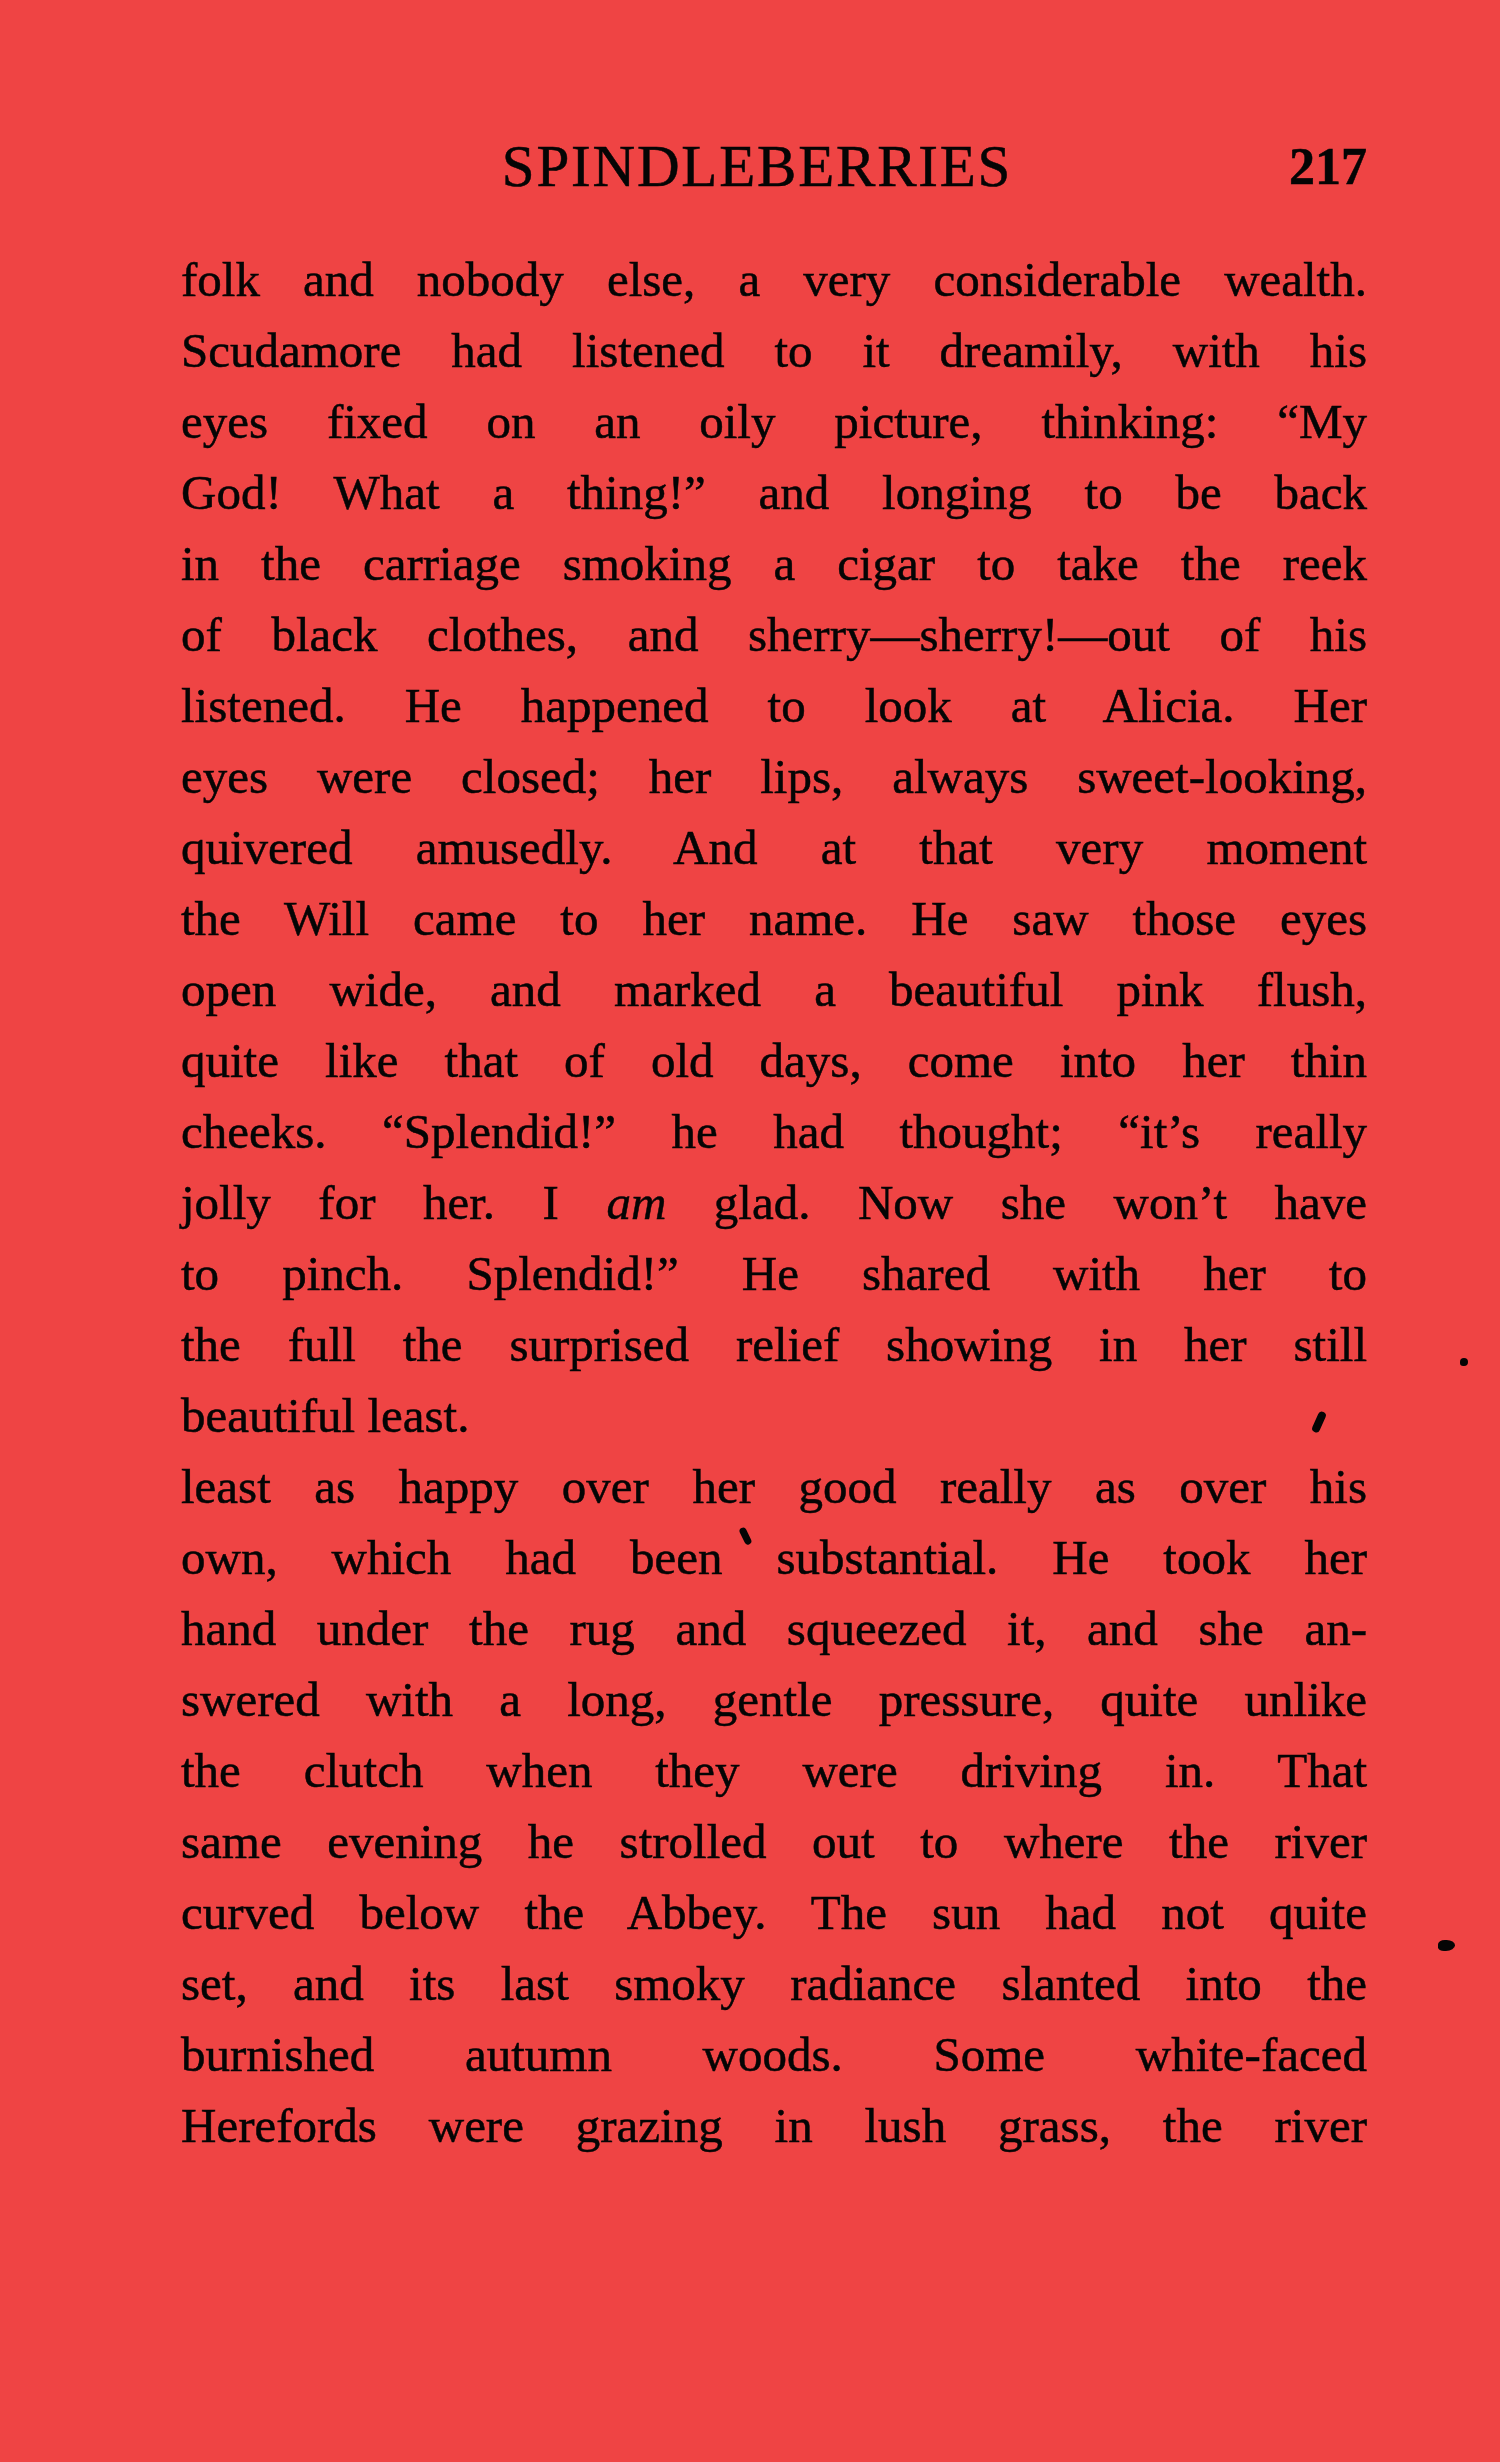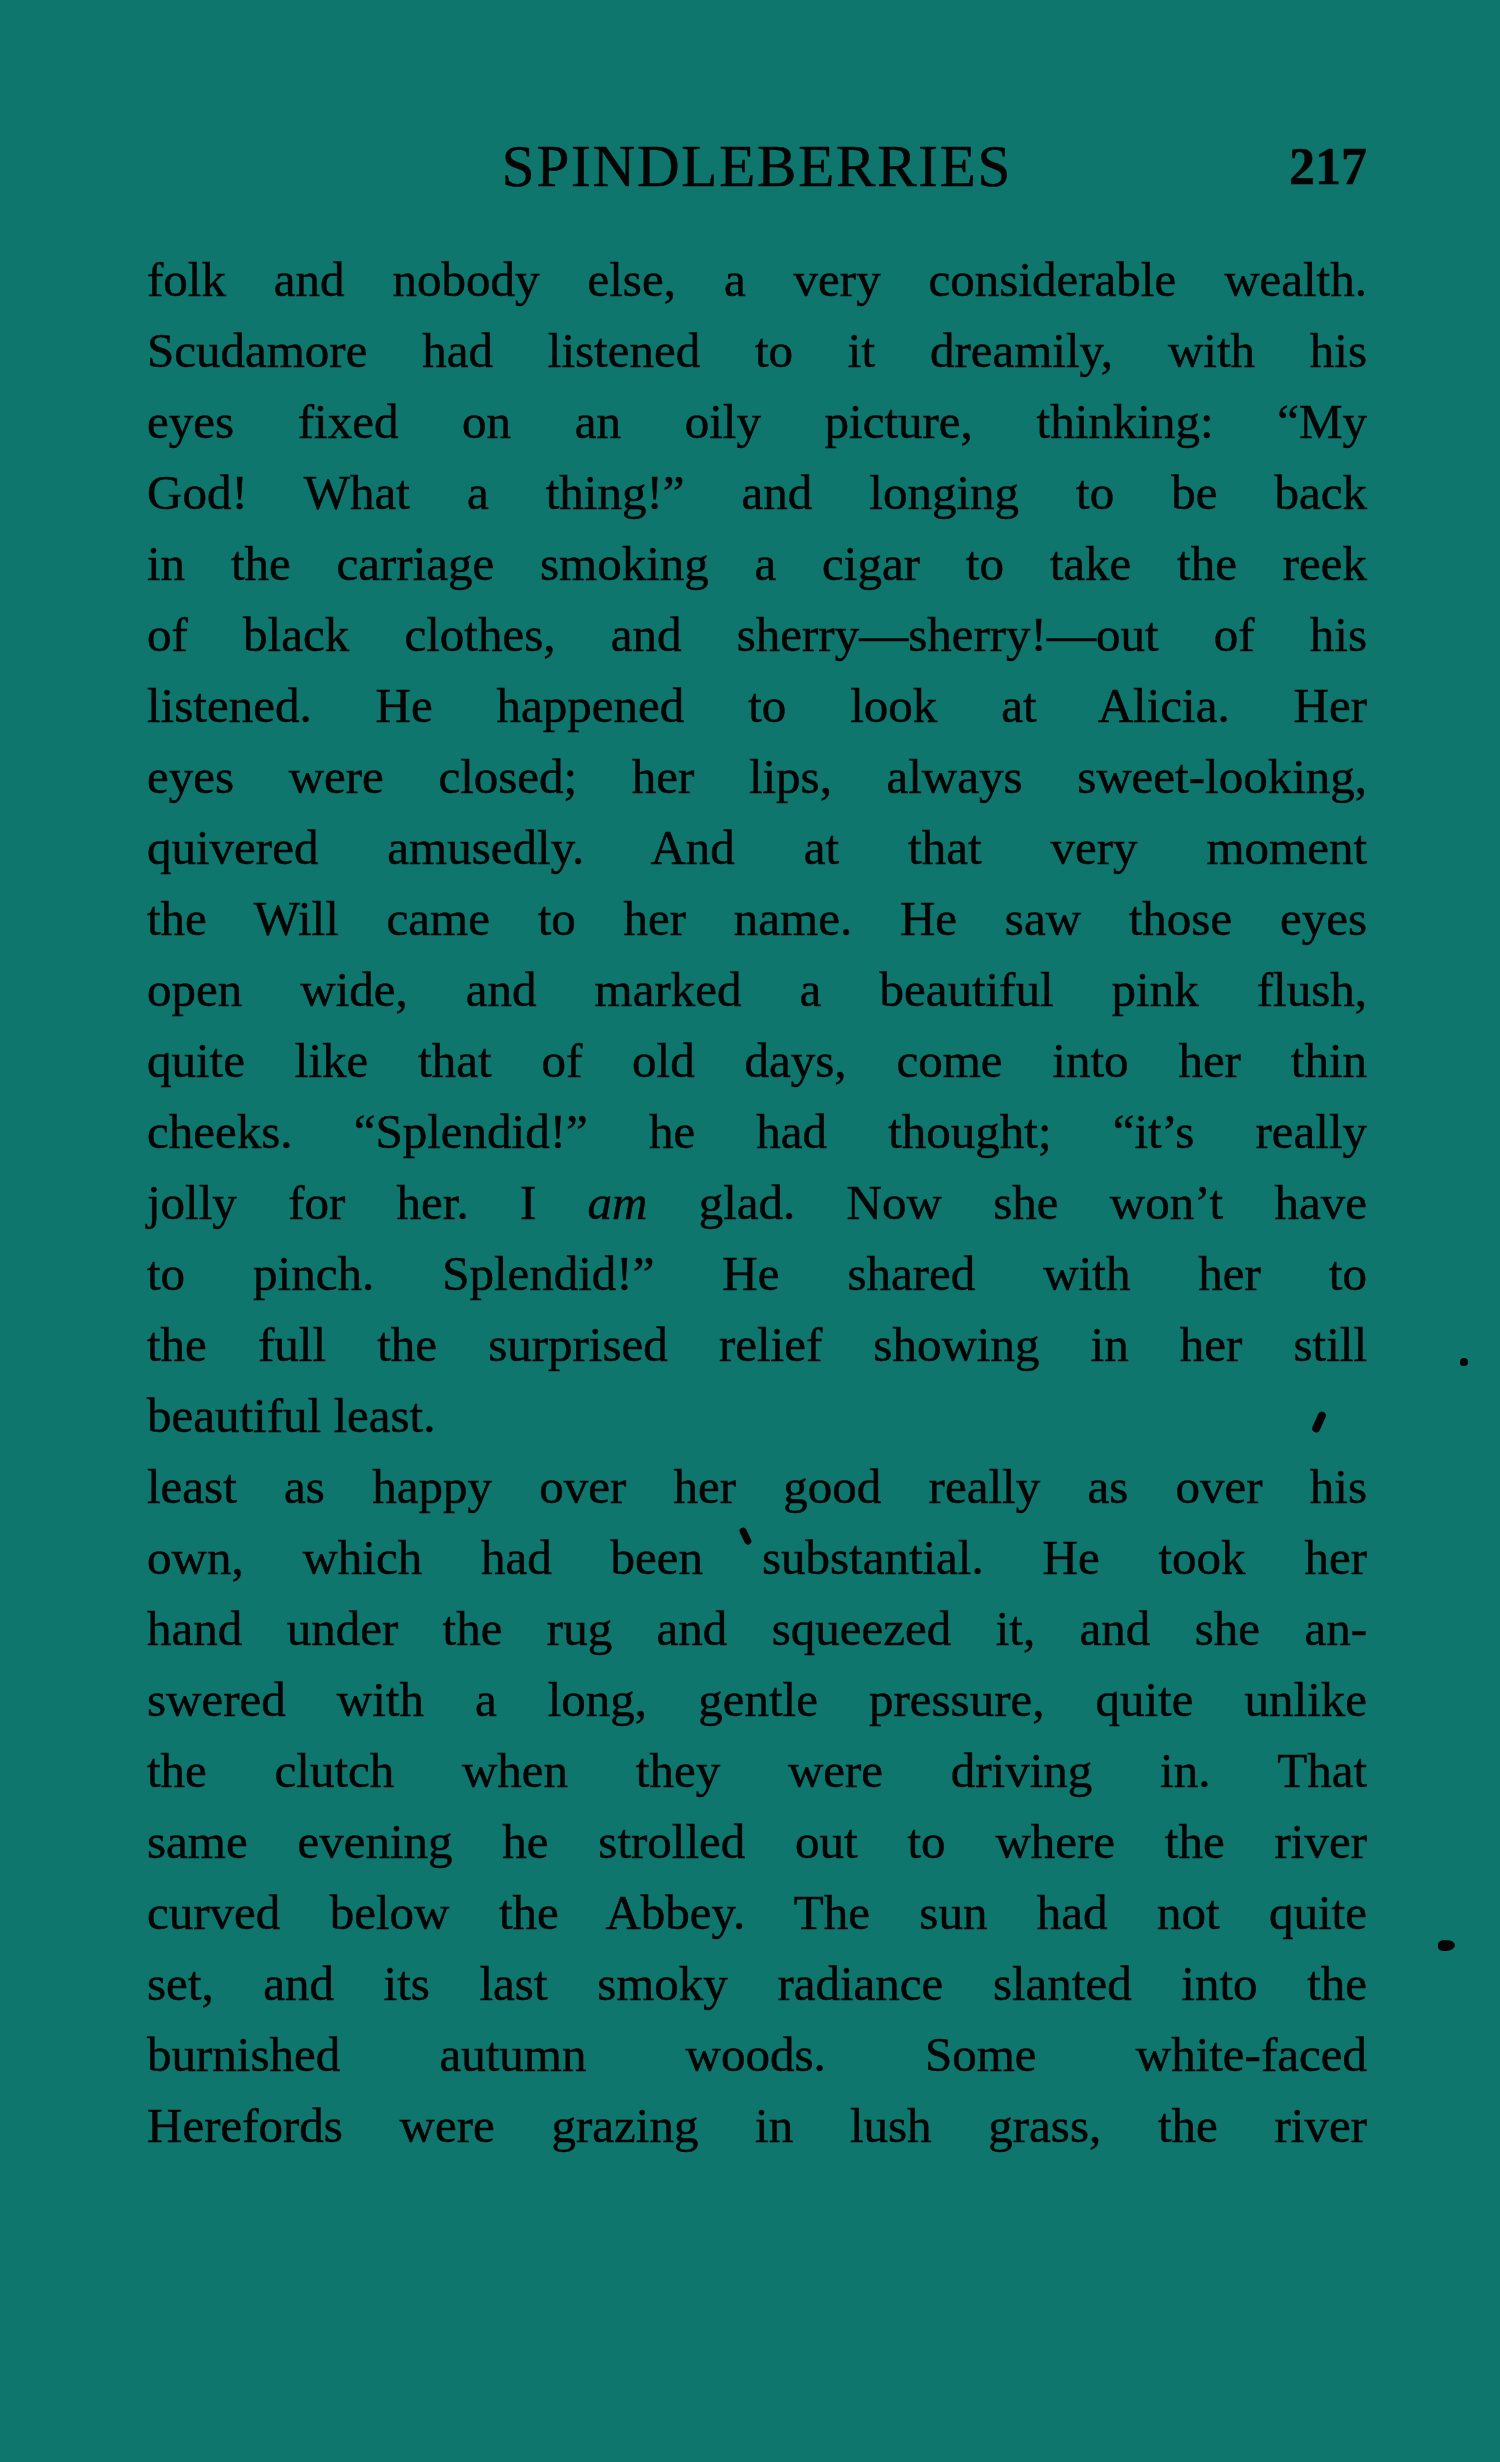--- a/index.html
+++ b/index.html
@@ -11,21 +11,21 @@
     width: 1501px;
     height: 2462px;
     position: relative;
     overflow: hidden;
     font-family: "Liberation Serif", "DejaVu Serif", serif;
     color: #050505;
   }
   .page {
     position: absolute;
     inset: 0;
-    background: #0f766e;
+    background: #ef4444;
   }
   .running-head {
     position: absolute;
     left: 147px;
     top: 137px;
     width: 1220px;
     height: 64px;
   }
   .running-head .title {
     display: block;
@@ -49,20 +49,21 @@
     left: 147px;
     top: 244px;
     width: 1220px;
     font-size: 49px;
     line-height: 71px;
     -webkit-text-stroke: 0.5px currentColor;
   }
   .line {
     text-align: justify;
     text-align-last: justify;
+    margin-left: 34px;
   }
   .line.no-just {
     text-align: left;
     text-align-last: left;
   }
   .line.indent {
     text-indent: 48px;
   }
   .line em {
     font-style: italic;

